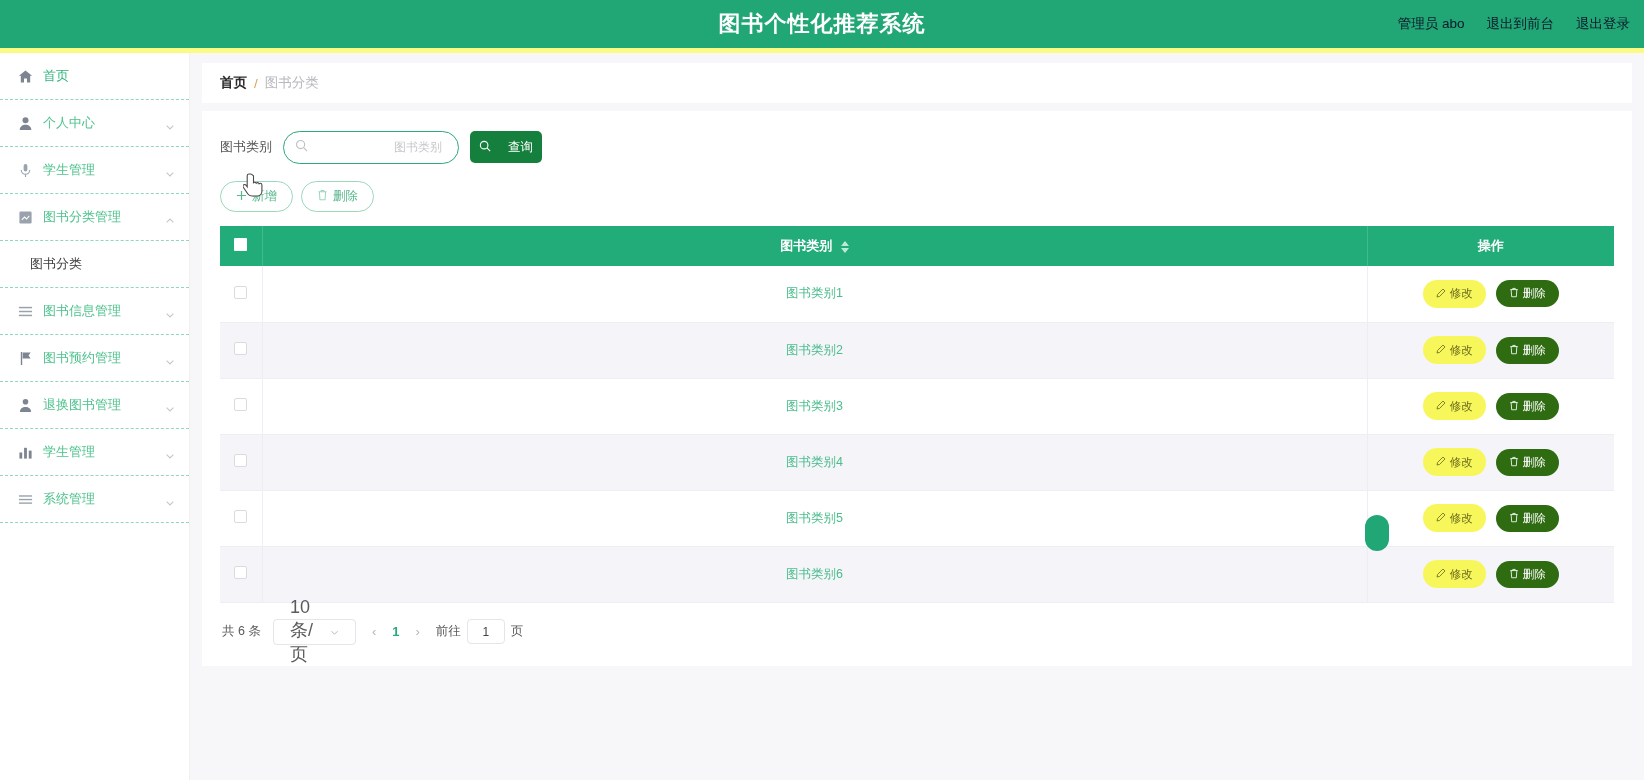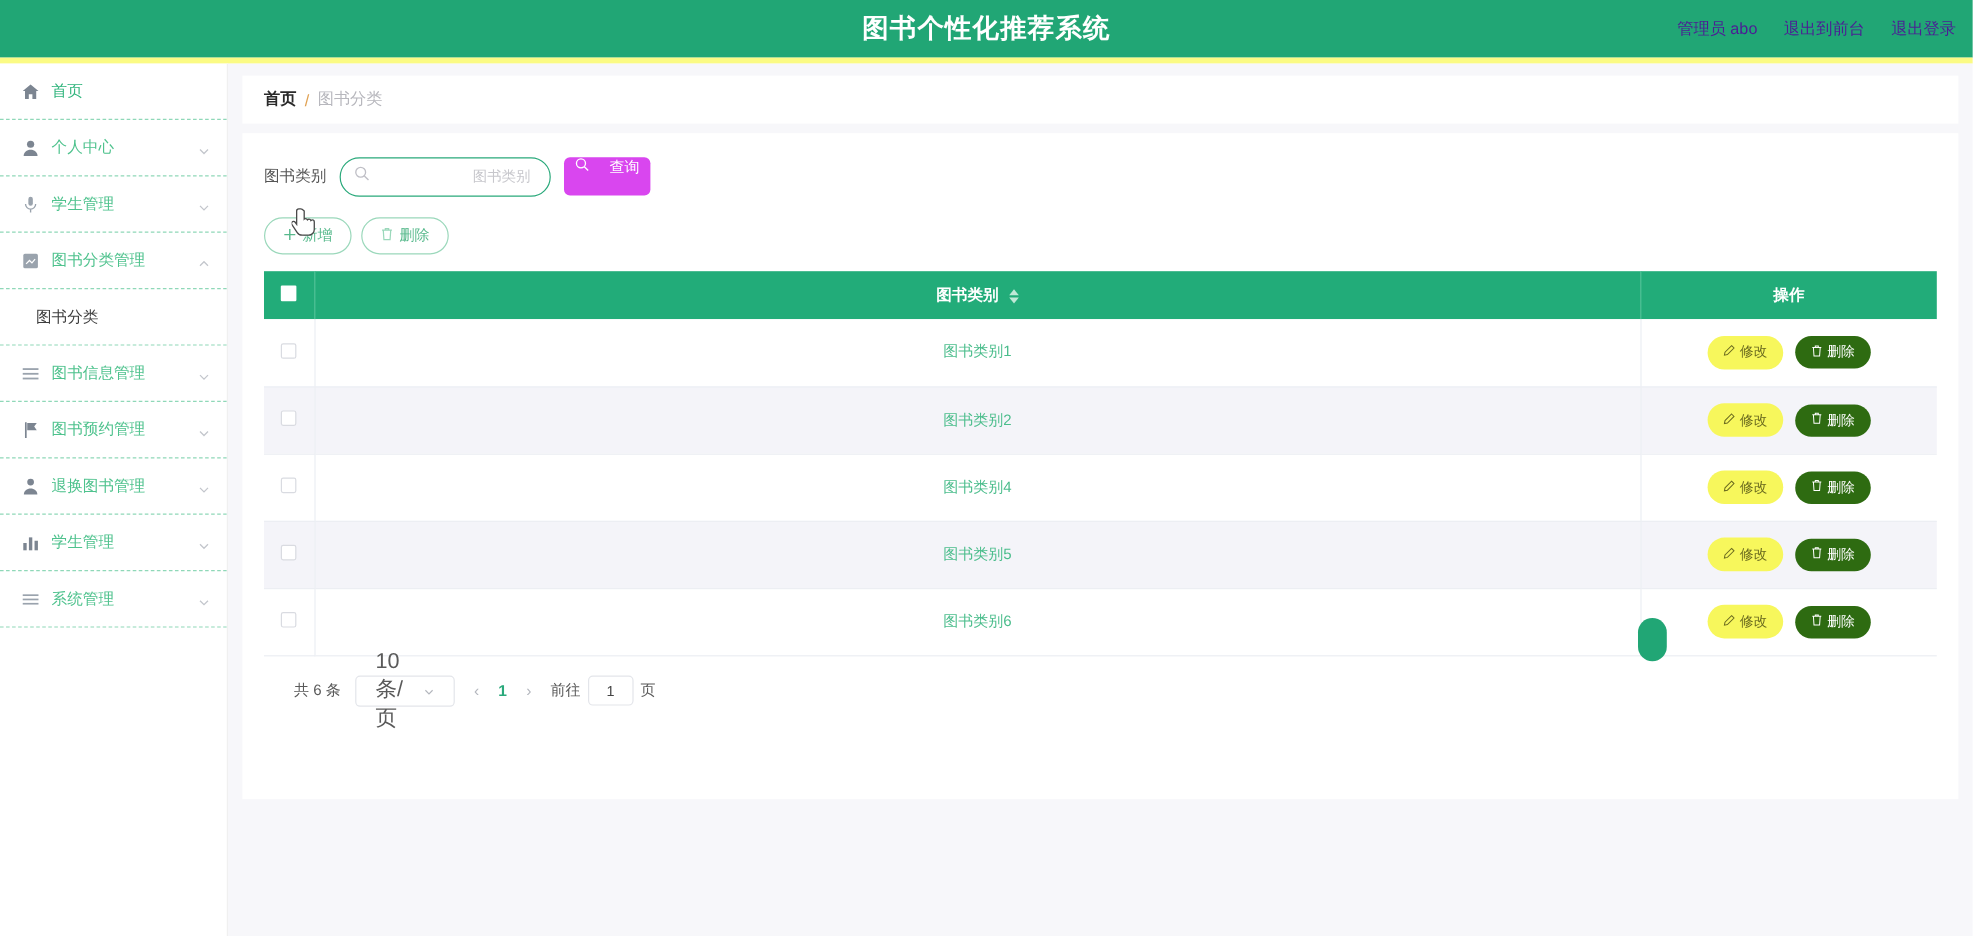--- a/index.html
+++ b/index.html
@@ -18,21 +18,21 @@
     display: flex; align-items: center; justify-content: center;
   }
   .header-title {
     color: #ffffff; font-size: 22px; font-weight: bold; letter-spacing: 1px;
   }
   .header-right {
     position: absolute; right: 14px; top: 0; height: 48px;
     display: flex; align-items: center; gap: 22px;
   }
   .header-right span {
-    color: #4c1d95; font-size: 13.5px; white-space: nowrap;
+    color: #0f172a; font-size: 13.5px; white-space: nowrap;
   }
   .header-strip {
     position: absolute; top: 48px; left: 0; width: 1644px; height: 5px;
     background: #fbfb84;
   }
 
   
   .sidebar {
     position: absolute; top: 53px; left: 0; width: 190px; height: 727px;
     background: #ffffff;
@@ -108,23 +108,23 @@
   .search-box input {
     width: 100%; height: 100%;
     border: none; outline: none; background: transparent;
     padding: 0 16px 0 30px;
     font-size: 12px; color: #333; text-align: right;
     font-family: "Liberation Sans", sans-serif;
   }
   .search-box input::placeholder { color: #c7c7cc; }
   .btn-query {
     height: 32px; min-width: 72px;
-    background: #d946ef; color: #fff; border: none; border-radius: 5px;
+    background: #15803d; color: #fff; border: none; border-radius: 5px;
     font-size: 12.5px; cursor: pointer;
-    display: flex; justify-content: center; gap: 17px;
+    display: flex; align-items: center; justify-content: center; gap: 17px;
     font-family: "Liberation Sans", sans-serif;
   }
 
   
   .action-row { display: flex; align-items: center; gap: 8px; margin-top: 16px; }
   .btn-round {
     height: 31px; min-width: 64px; padding: 0 15px;
     background: #ffffff; border: 1px solid #9bd8bb; border-radius: 16px;
     color: #57b98c; font-size: 12.5px; cursor: pointer;
     display: flex; align-items: center; justify-content: center; gap: 5px;
@@ -177,21 +177,21 @@
   }
   .btn-del {
     height: 27px; padding: 0 13px; border: none; border-radius: 14px;
     background: #2e6b11; color: #ffffff; font-size: 11.5px; cursor: pointer;
     display: flex; align-items: center; gap: 4px;
     font-family: "Liberation Sans", sans-serif;
   }
 
   
   .pager { display: flex; align-items: center; gap: 12px; margin-top: 16px; padding-left: 2px; }
-  .pg-total { font-size: 12.5px; color: #5a5a5a; margin-left: 23px; }
+  .pg-total { font-size: 12.5px; color: #5a5a5a; }
   .pg-select {
     width: 83px; height: 26px; border: 1px solid #e3e5ea; border-radius: 4px;
     background: #fff; display: flex; align-items: center;
     padding: 0 16px; font-size: 18px; color: #5a5a5a; cursor: pointer;
     justify-content: space-between;
   }
   .pg-arrow { color: #b4b7be; font-size: 13px; cursor: pointer; padding: 0 4px; }
   .pg-num { color: #2aa97b; font-size: 13px; font-weight: bold; cursor: pointer; }
   .pg-goto { font-size: 12.5px; color: #5a5a5a; display: flex; align-items: center; gap: 6px; }
   .pg-goto input {
@@ -468,20 +468,40 @@
                   <span><svg width="10" height="11" viewBox="0 0 12 13">
                         <path d="M1.5 3h9M4.5 3V1.6h3V3M2.6 3l.6 8.6h5.6L9.4 3" stroke="#ffffff" stroke-width="1" fill="none"></path>
                       </svg></span>
                   <span>删除</span>
                 </button>
               </div>
             </td>
           </tr>
           <tr>
             <td class="chk-cell"><span class="chk-empty"></span></td>
+            <td>图书类别3</td>
+            <td class="op-cell">
+              <div class="op-wrap">
+                <button class="btn-edit">
+                  <span><svg width="10" height="10" viewBox="0 0 12 12">
+                        <path d="M8.4 1.2l2.4 2.4-6.6 6.6-3 .6.6-3z" stroke="#6b6b1f" stroke-width="1" fill="none"></path>
+                      </svg></span>
+                  <span>修改</span>
+                </button>
+                <button class="btn-del">
+                  <span><svg width="10" height="11" viewBox="0 0 12 13">
+                        <path d="M1.5 3h9M4.5 3V1.6h3V3M2.6 3l.6 8.6h5.6L9.4 3" stroke="#ffffff" stroke-width="1" fill="none"></path>
+                      </svg></span>
+                  <span>删除</span>
+                </button>
+              </div>
+            </td>
+          </tr>
+          <tr>
+            <td class="chk-cell"><span class="chk-empty"></span></td>
             <td>图书类别4</td>
             <td class="op-cell">
               <div class="op-wrap">
                 <button class="btn-edit">
                   <span><svg width="10" height="10" viewBox="0 0 12 12">
                         <path d="M8.4 1.2l2.4 2.4-6.6 6.6-3 .6.6-3z" stroke="#6b6b1f" stroke-width="1" fill="none"></path>
                       </svg></span>
                   <span>修改</span>
                 </button>
                 <button class="btn-del">

